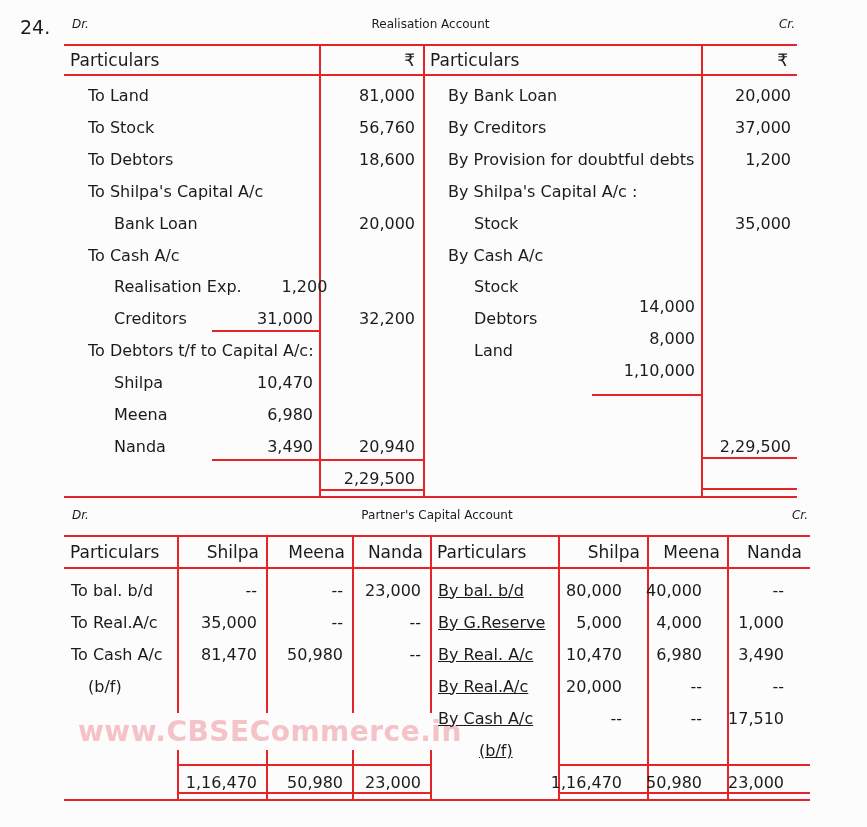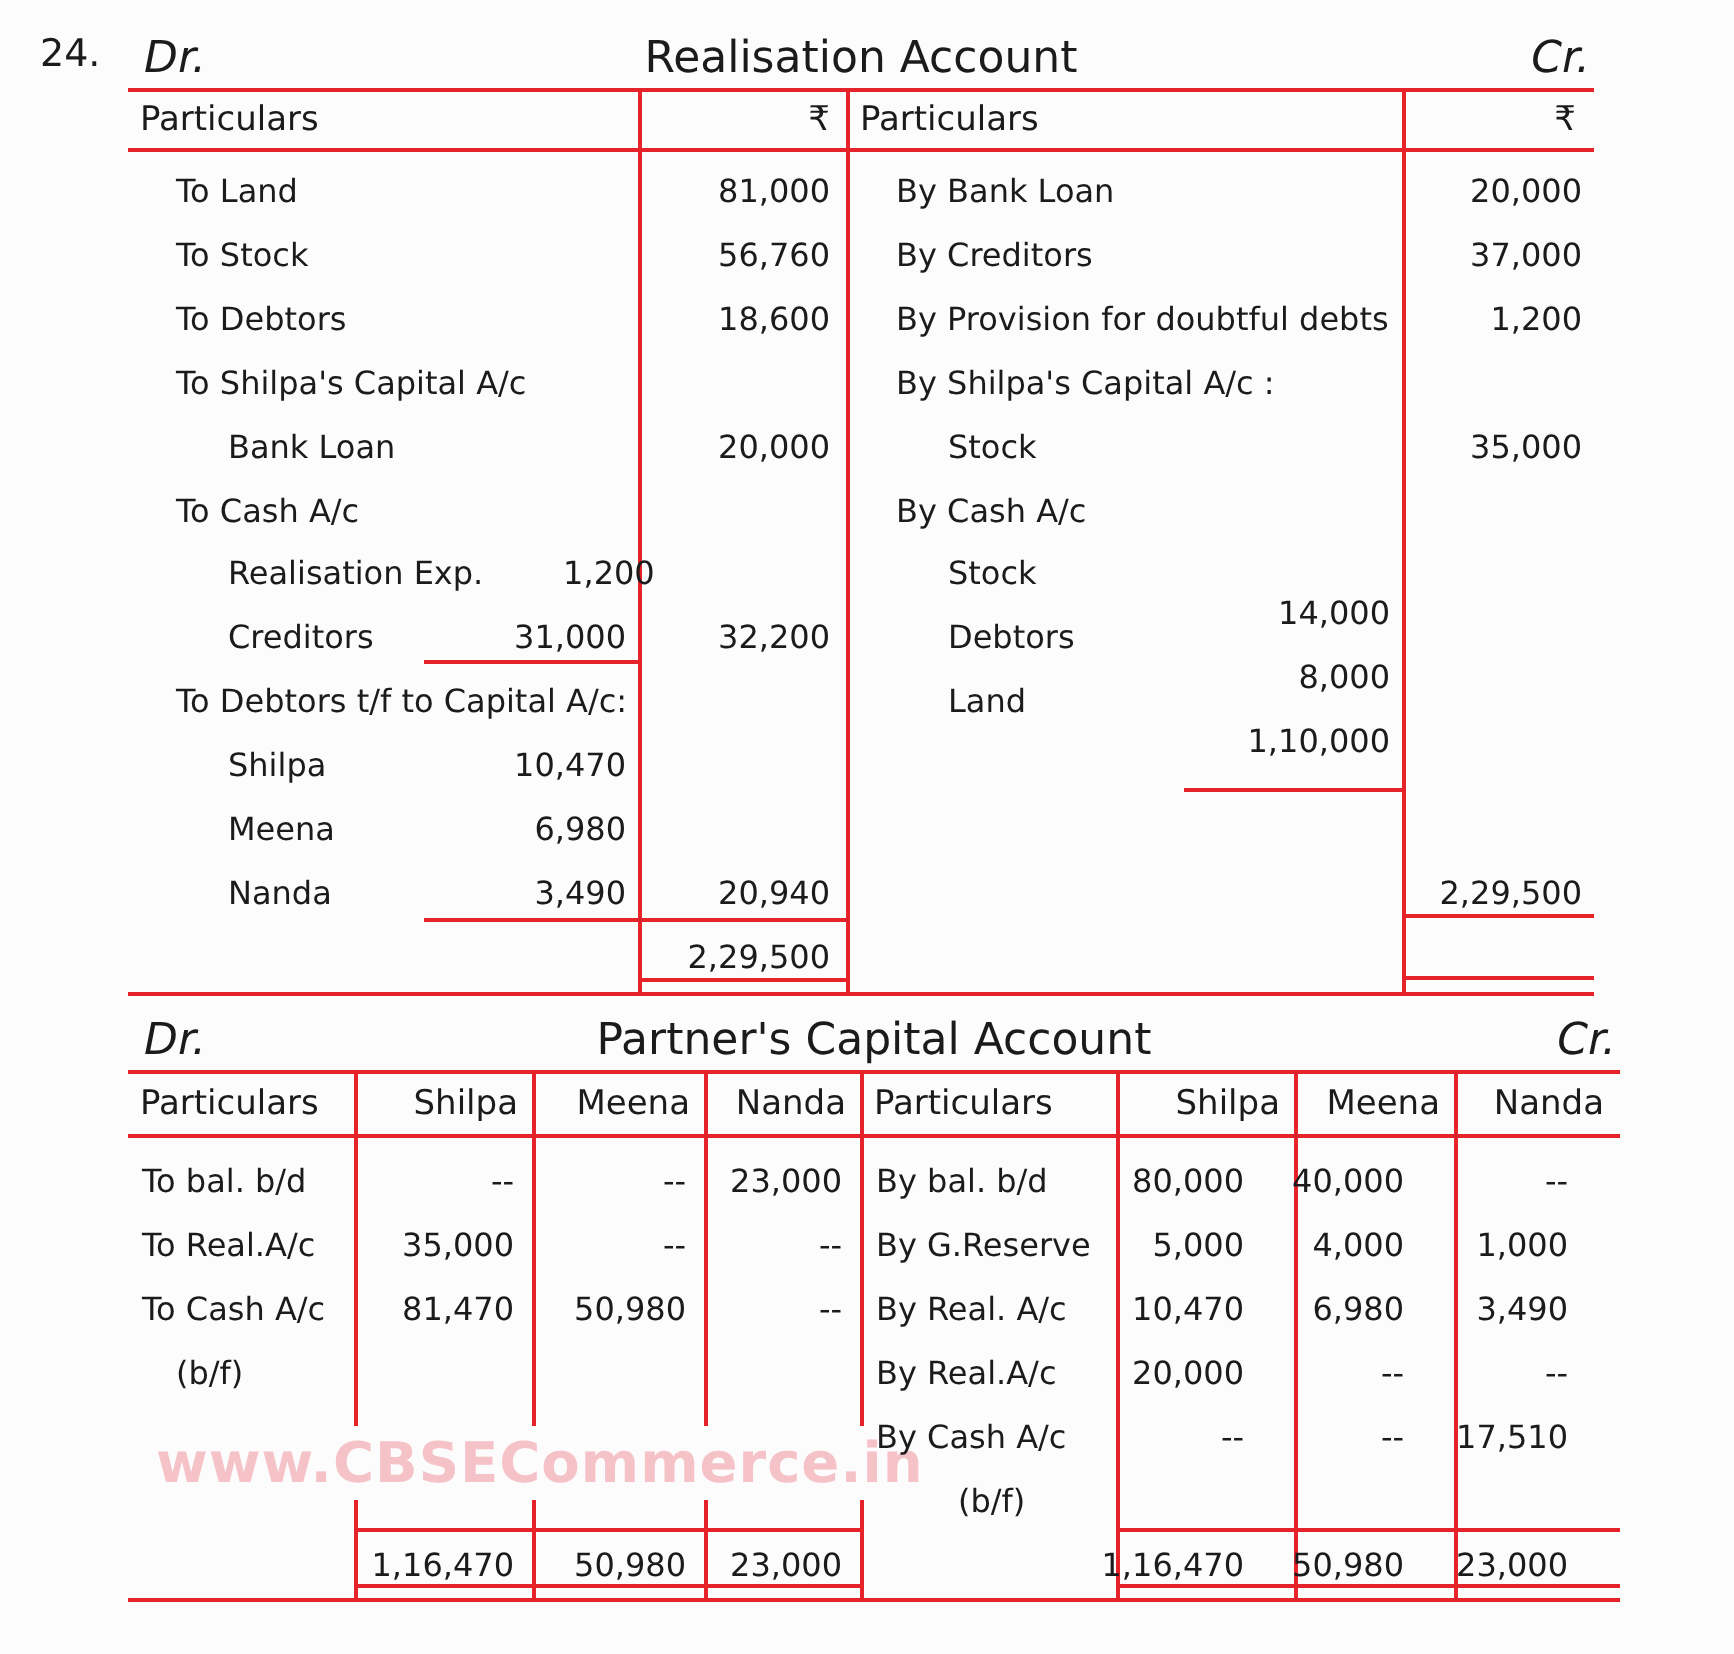--- a/index.html
+++ b/index.html
@@ -5,21 +5,21 @@
   :root{ --red:#e62329; --pink:#f5c2c8; --ink:#1b1b1d; --paper:#fcfcfc; }
   html,body{margin:0;padding:0;background:#fff;}
   .sheet{position:relative;width:867px;height:827px;background:var(--paper);
          font-family:"DejaVu Sans","Liberation Sans",sans-serif;color:var(--ink);overflow:hidden;}
   *{box-sizing:border-box;}
   
   .hl{position:absolute;height:2px;background:var(--red);z-index:1;}
   .vl{position:absolute;width:2px;background:var(--red);z-index:1;}
   
   .qnum{position:absolute;left:20px;top:16px;font-size:19px;z-index:3;}
-  .acct-head{position:absolute;height:24px;z-index:3;font-size:22px;}
+  .acct-head{position:absolute;height:24px;z-index:3;font-size:12px;}
   .acct-head .ttl{display:block;text-align:center;width:100%;}
   .acct-head .dr{position:absolute;left:8px;top:0;font-style:italic;}
   .acct-head .cr{position:absolute;right:2px;top:0;font-style:italic;}
   
   .t1-header{position:absolute;left:64px;top:45px;width:733px;height:30px;display:flex;align-items:center;font-size:17px;z-index:3;}
   .t1-header .hp{padding-left:6px;}
   .t1-header .hp.c1{width:256px;} .t1-header .hp.c3{width:278px;}
   .t1-header .ha{text-align:right;padding-right:9px;}
   .t1-header .ha.c2{width:104px;} .t1-header .ha.c4{width:95px;}
   
@@ -37,21 +37,21 @@
   .t2-header .hp{padding-left:6px;}
   .t2-header .hp.w1{width:114px;} .t2-header .hp.w5{width:128px;}
   .t2-header .hn{text-align:right;padding-right:8px;}
   .t2-header .hn.w2{width:89px;} .t2-header .hn.w3{width:86px;} .t2-header .hn.w4{width:78px;}
   .t2-header .hn.w6{width:89px;} .t2-header .hn.w7{width:80px;} .t2-header .hn.w8{width:82px;}
   
   .t2-left{position:absolute;left:64px;top:574px;width:367px;z-index:3;}
   .t2-right{position:absolute;left:431px;top:574px;width:379px;z-index:3;}
   .crow{display:flex;height:32px;align-items:center;font-size:16px;}
   .crow .clbl{padding-left:7px;white-space:nowrap;}
-  .t2-left .crow .clbl{width:114px;} .t2-right .crow .clbl{width:112px;}
+  .t2-left .crow .clbl{width:114px;} .t2-right .crow .clbl{width:112px;text-decoration:underline;}
   .t2-left .crow .clbl.ind{padding-left:24px;} .t2-right .crow .clbl.ind{padding-left:48px;}
   .crow .cc{text-align:right;padding-right:10px;white-space:nowrap;}
   .t2-left .crow .cc.s{width:89px;} .t2-left .crow .cc.m{width:86px;} .t2-left .crow .cc.n{width:78px;}
   .t2-right .crow .cc.s{width:89px;} .t2-right .crow .cc.m{width:80px;} .t2-right .crow .cc.n{width:82px;}
   
   .wmark{position:absolute;left:78px;top:713px;width:360px;height:37px;line-height:37px;background:var(--paper);
          color:var(--pink);font-size:28px;font-weight:bold;letter-spacing:0.5px;white-space:nowrap;z-index:2;}
 </style>
 </head>
 <body>

